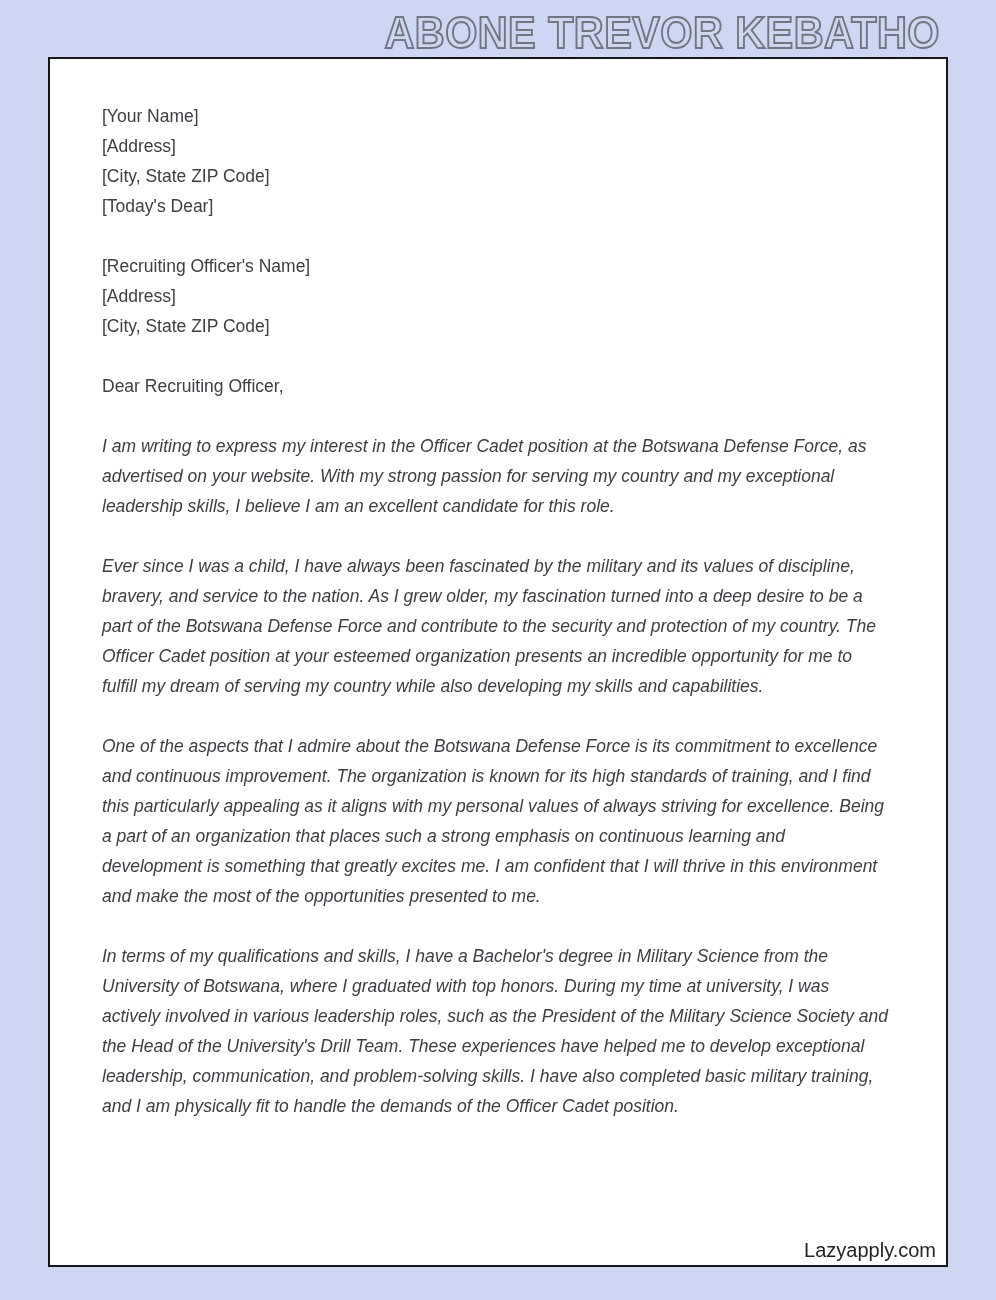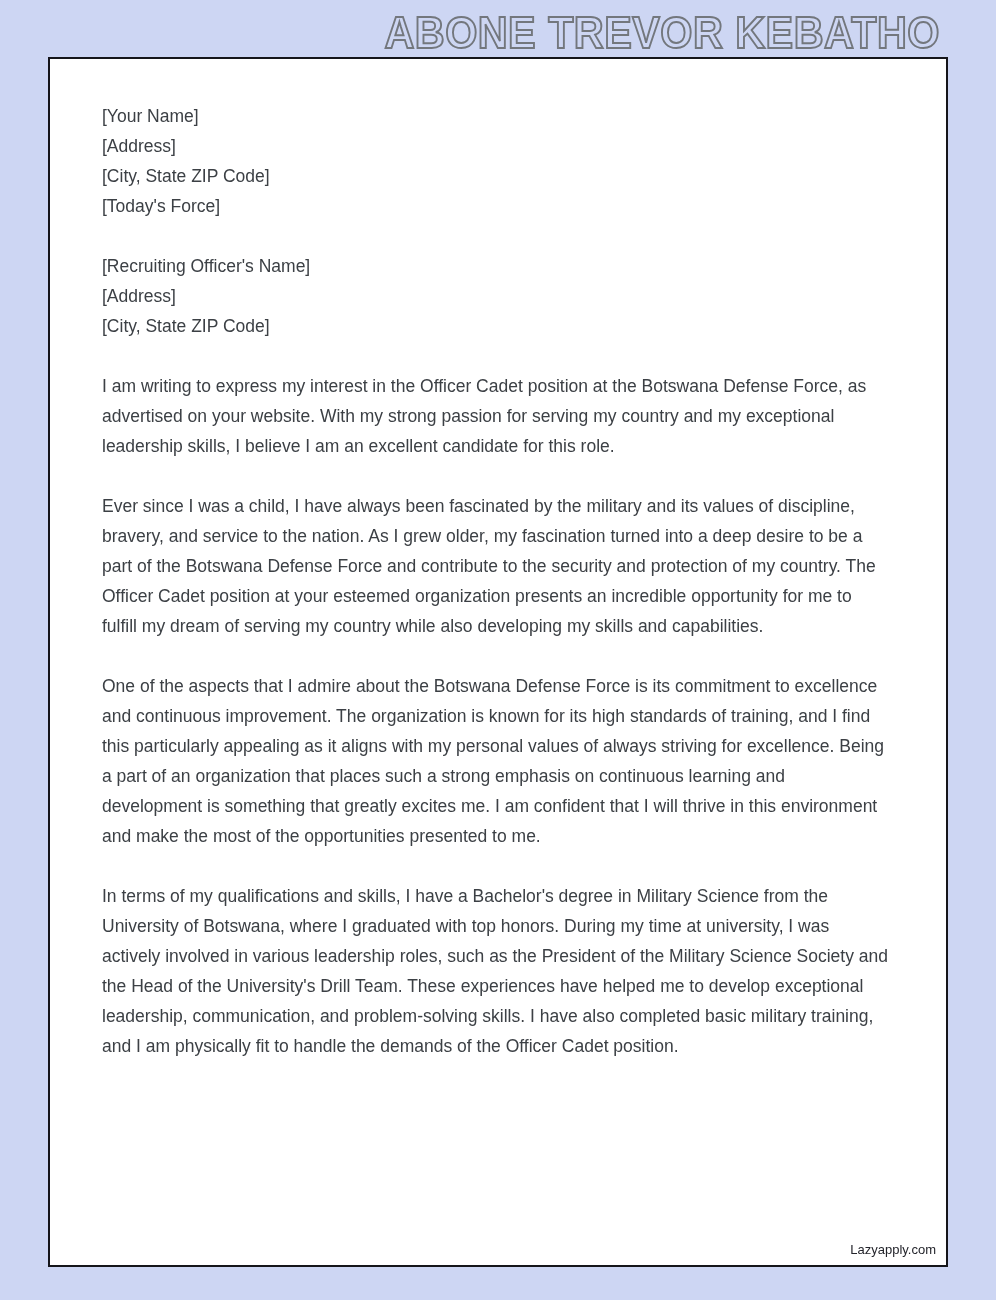--- a/index.html
+++ b/index.html
@@ -44,52 +44,56 @@
     overflow: hidden;
   }
   .block {
     margin: 0 0 30px 0;
   }
   .block p {
     margin: 0;
   }
   .letter-paragraph {
     margin: 0 8px 30px 0;
+    font-style: italic;
   }
   .footer-brand {
     position: absolute;
     right: 10px;
     bottom: 6px;
-    font-size: 13px;
+    font-size: 20px;
     line-height: 18px;
     color: #23242b;
     background: #ffffff;
     padding-left: 6px;
   }
 </style>
 </head>
 <body>
 
 <div class="header-title">ABONE TREVOR KEBATHO</div>
 
 <div class="page">
 
   <div class="block">
     <p>[Your Name]</p>
     <p>[Address]</p>
     <p>[City, State ZIP Code]</p>
-    <p>[Today's Force]</p>
+    <p>[Today's Dear]</p>
   </div>
 
   <div class="block">
     <p>[Recruiting Officer's Name]</p>
     <p>[Address]</p>
     <p>[City, State ZIP Code]</p>
   </div>
 
+  <div class="block">
+    <p>Dear Recruiting Officer,</p>
+  </div>
 
   <p class="letter-paragraph">I am writing to express my interest in the Officer Cadet position at the Botswana Defense Force, as advertised on your website. With my strong passion for serving my country and my exceptional leadership skills, I believe I am an excellent candidate for this role.</p>
   <p class="letter-paragraph">Ever since I was a child, I have always been fascinated by the military and its values of discipline, bravery, and service to the nation. As I grew older, my fascination turned into a deep desire to be a part of the Botswana Defense Force and contribute to the security and protection of my country. The Officer Cadet position at your esteemed organization presents an incredible opportunity for me to fulfill my dream of serving my country while also developing my skills and capabilities.</p>
   <p class="letter-paragraph">One of the aspects that I admire about the Botswana Defense Force is its commitment to excellence and continuous improvement. The organization is known for its high standards of training, and I find this particularly appealing as it aligns with my personal values of always striving for excellence. Being a part of an organization that places such a strong emphasis on continuous learning and development is something that greatly excites me. I am confident that I will thrive in this environment and make the most of the opportunities presented to me.</p>
   <p class="letter-paragraph">In terms of my qualifications and skills, I have a Bachelor's degree in Military Science from the University of Botswana, where I graduated with top honors. During my time at university, I was actively involved in various leadership roles, such as the President of the Military Science Society and the Head of the University's Drill Team. These experiences have helped me to develop exceptional leadership, communication, and problem-solving skills. I have also completed basic military training, and I am physically fit to handle the demands of the Officer Cadet position.</p>
 
   <div class="footer-brand">Lazyapply.com</div>
 
 </div>
 

